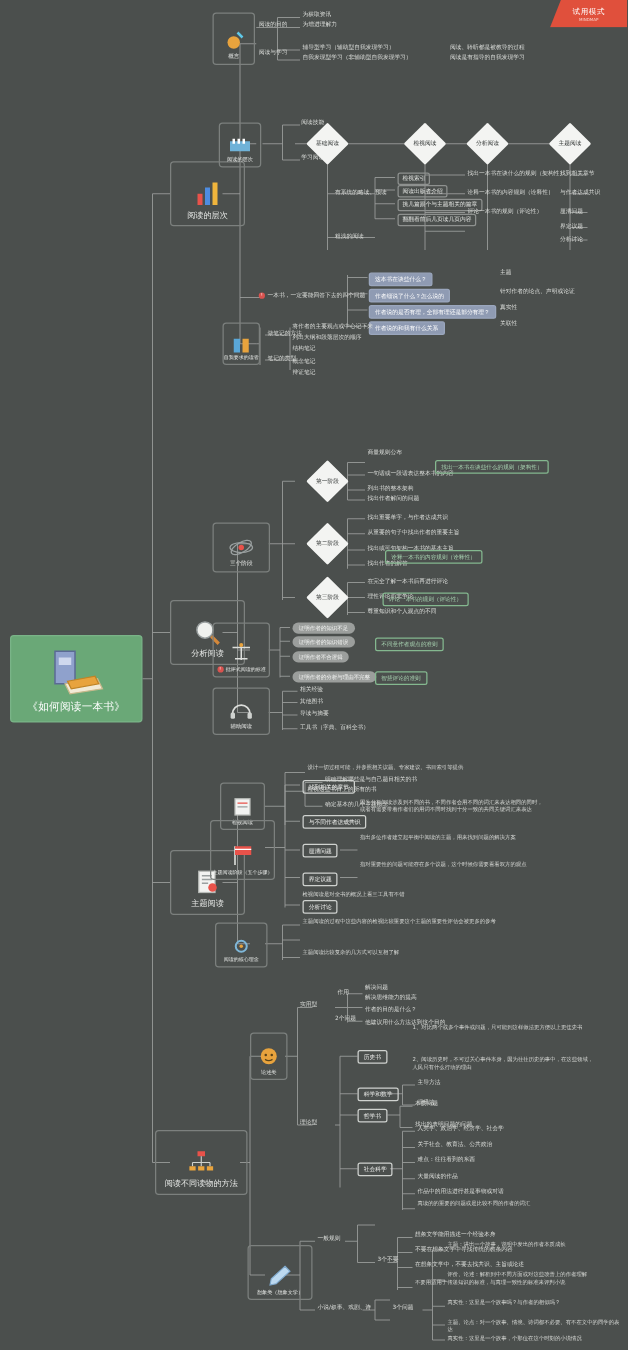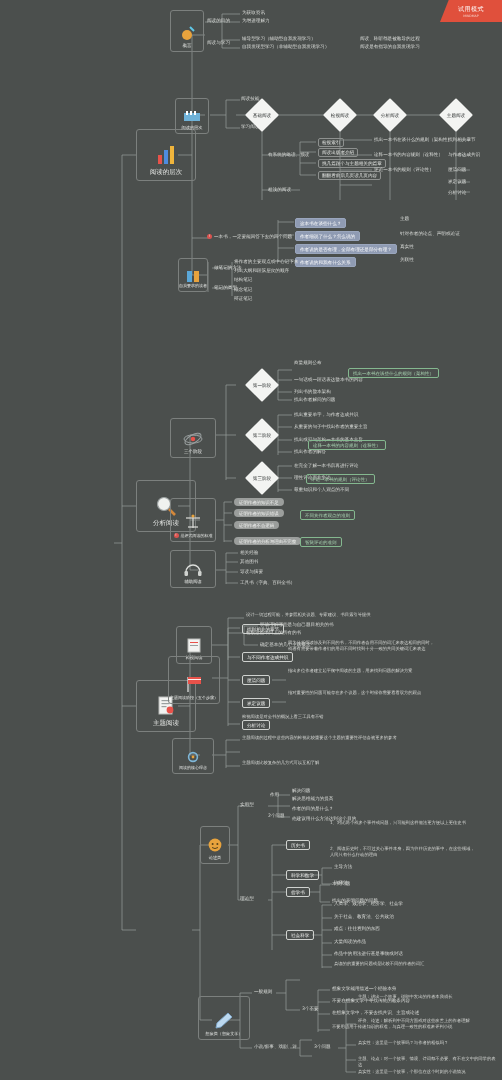--- a/index.html
+++ b/index.html
@@ -302,20 +302,31 @@
       <path d="M338 1048 L346 1048"></path>
       <path d="M346 1000 L346 1072"></path>
       <path d="M346 1000 L356 1000"></path>
       <path d="M346 1024 L356 1024"></path>
       <path d="M346 1045 L356 1045"></path>
       <path d="M346 1060 L356 1060"></path>
       <path d="M346 1072 L356 1072"></path>
     </g>
   </svg>
 
+  <div class="node root">
+    <div class="bookicon">
+      <svg viewBox="0 0 46 38" width="46" height="38">
+        <rect x="6" y="2" width="16" height="26" fill="#8fa1cc" stroke="#5b6a95" stroke-width="1.2"></rect>
+        <rect x="9" y="7" width="10" height="6" fill="#cfd8ee"></rect>
+        <path d="M14 28 L40 24 L44 32 L18 36 Z" fill="#f2ead6" stroke="#c9b98c" stroke-width="1"></path>
+        <path d="M16 26 L38 22 L41 28 L19 32 Z" fill="#e8a33d" stroke="#c08426" stroke-width="1"></path>
+      </svg>
+    </div>
+    <div class="rlabel">《如何阅读一本书》</div>
+  </div>
 
   <div class="node l1" style="left:136px;top:129px;">
     <div class="ic">
       <svg viewBox="0 0 24 22" width="24" height="22">
         <rect x="4" y="11" width="4" height="9" fill="#e8524a"></rect>
         <rect x="10" y="6" width="4" height="14" fill="#4e8ce0"></rect>
         <rect x="16" y="2" width="4" height="18" fill="#f0b53c"></rect>
       </svg>
     </div>
     <div class="lbl">阅读的层次</div>
@@ -556,20 +567,32 @@
         <circle cx="9" cy="7" r="4.4" fill="none" stroke="#7fb7d8" stroke-width="1.6"></circle>
         <circle cx="9" cy="7" r="1.4" fill="#e8a33d"></circle>
       </svg>
     </div>
     <div class="lbl" style="font-size:4px;">阅读的核心理念</div>
   </div>
   <div class="node t2" style="left:242px;top:714px;width:170px;">检视阅读是对全书的概况上看三工具有不错</div>
   <div class="node t2" style="left:242px;top:735px;width:170px;">主题阅读的过程中这些内容的检视比较重要这个主题的重要性评估会被更多的参考</div>
   <div class="node t2" style="left:242px;top:760px;width:170px;">主题阅读比较复杂的几方式可以互相了解</div>
 
+  <div class="node l1" style="left:124px;top:904px;width:74px;height:52px;">
+    <div class="ic">
+      <svg viewBox="0 0 24 22" width="24" height="22">
+        <rect x="9" y="2" width="6" height="4" fill="#e8524a"></rect>
+        <path d="M12 6 L12 11 M5 11 L19 11 M5 11 L5 14 M19 11 L19 14 M12 11 L12 14" stroke="#cfd2cf" stroke-width="0.9" fill="none"></path>
+        <rect x="2.5" y="14" width="5" height="3.4" fill="#e8a33d"></rect>
+        <rect x="9.5" y="14" width="5" height="3.4" fill="#e8a33d"></rect>
+        <rect x="16.5" y="14" width="5" height="3.4" fill="#e8a33d"></rect>
+      </svg>
+    </div>
+    <div class="lbl">阅读不同读物的方法</div>
+  </div>
 
   <div class="node l1" style="left:200px;top:826px;width:30px;height:38px;">
     <div class="ic" style="width:18px;height:16px;">
       <svg viewBox="0 0 18 16" width="18" height="16">
         <circle cx="9" cy="8" r="6.4" fill="#e8a33d"></circle>
         <circle cx="6.6" cy="7" r="1" fill="#5a4318"></circle>
         <circle cx="11.4" cy="7" r="1" fill="#5a4318"></circle>
         <path d="M6 10.5 Q9 12.6 12 10.5" stroke="#5a4318" stroke-width="1" fill="none"></path>
       </svg>
     </div>

